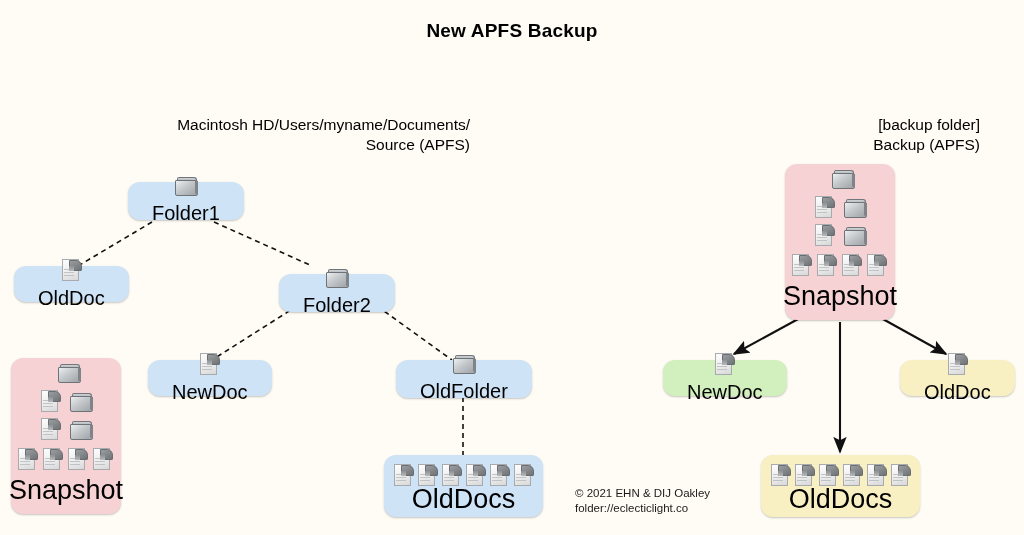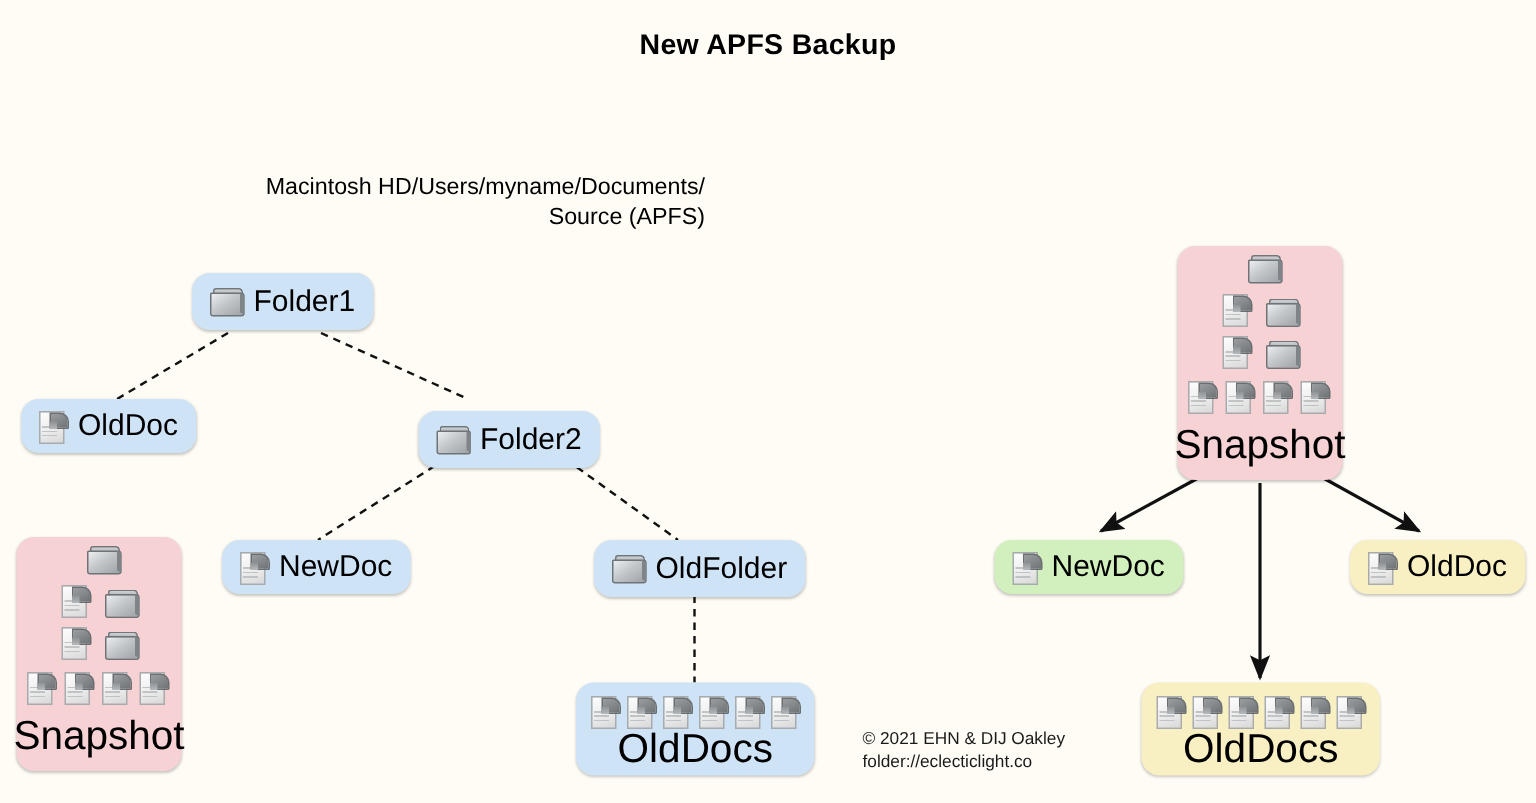--- a/index.html
+++ b/index.html
@@ -23,22 +23,23 @@
   }
   .colhead .ital{}
 
   
   .node{
     position:absolute;box-sizing:border-box;
     border-radius:12px;
     display:flex;align-items:center;justify-content:center;
     gap:7px;
     font-size:20px;
-    padding:0 12px;
+    padding:0 24px;
     box-shadow:0 1px 2px rgba(0,0,0,.22);
+    flex-direction:column;
   }
   .node .lbl{white-space:nowrap;}
   .blue{background:#cfe3f7;}
   .green{background:#d2f0bd;}
   .cream{background:#f8f0c3;}
   .yellowbox{background:#f8f0c3;}
   .pink{background:#f6d2d4;}
 
   
   .ico{position:relative;display:inline-block;flex:0 0 auto;}
@@ -121,20 +122,24 @@
     <line x1="881" y1="318" x2="946" y2="354" stroke="#111" stroke-width="2.1" marker-end="url(#ah)"></line>
   </svg>
 
   <div class="title">New APFS Backup</div>
 
   <div class="colhead" style="left:100px;top:115px;width:370px;">
     <div>Macintosh HD/Users/myname/Documents/</div>
     <div class="ital">Source (APFS)</div>
   </div>
 
+  <div class="colhead" style="left:740px;top:115px;width:240px;">
+    <div>[backup folder]</div>
+    <div class="ital">Backup (APFS)</div>
+  </div>
 
   <div class="node blue" style="left:128px;top:182px;height:38px;">
     <span class="ico folder">
       <span class="back"></span>
         <span class="front"></span>
         <span class="side"></span>
     </span>
     <span class="lbl">Folder1</span>
   </div>
 
@@ -158,21 +163,21 @@
 
   <div class="node blue" style="left:148px;top:360px;height:36px;">
     <span class="ico doc">
       <span class="page"></span>
         <span class="lines"></span>
         <span class="curl"></span>
     </span>
     <span class="lbl">NewDoc</span>
   </div>
 
-  <div class="node blue" style="left:396px;top:360px;height:38px;justify-content:space-between;">
+  <div class="node blue" style="left:396px;top:360px;height:38px;">
     <span class="ico folder">
       <span class="back"></span>
         <span class="front"></span>
         <span class="side"></span>
     </span>
     <span class="lbl">OldFolder</span>
   </div>
 
   <div class="box blue" style="left:384px;top:455px;width:159px;height:62px;justify-content:center;">
     <div class="rowdocs" style="margin-top:2px;">

